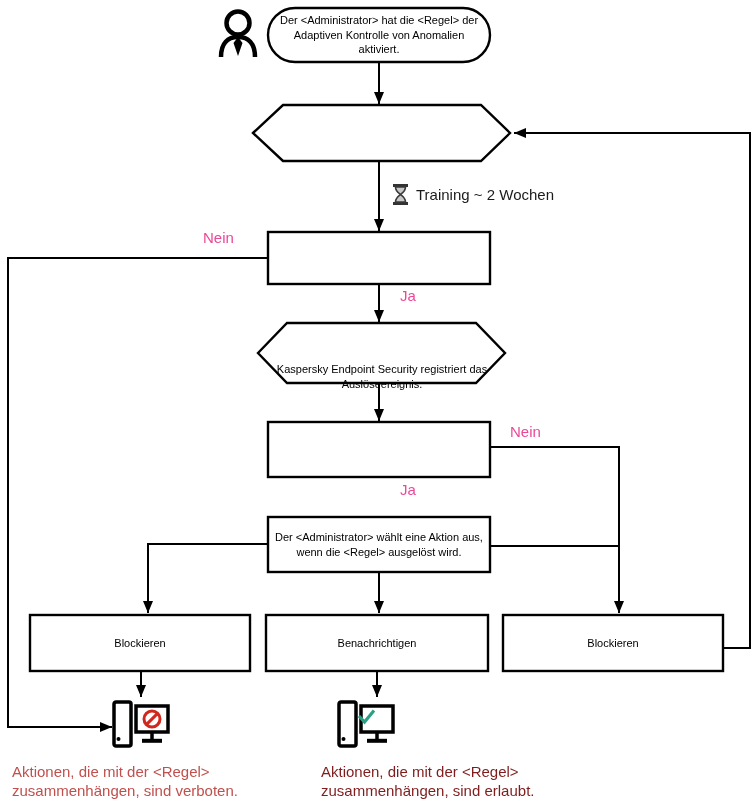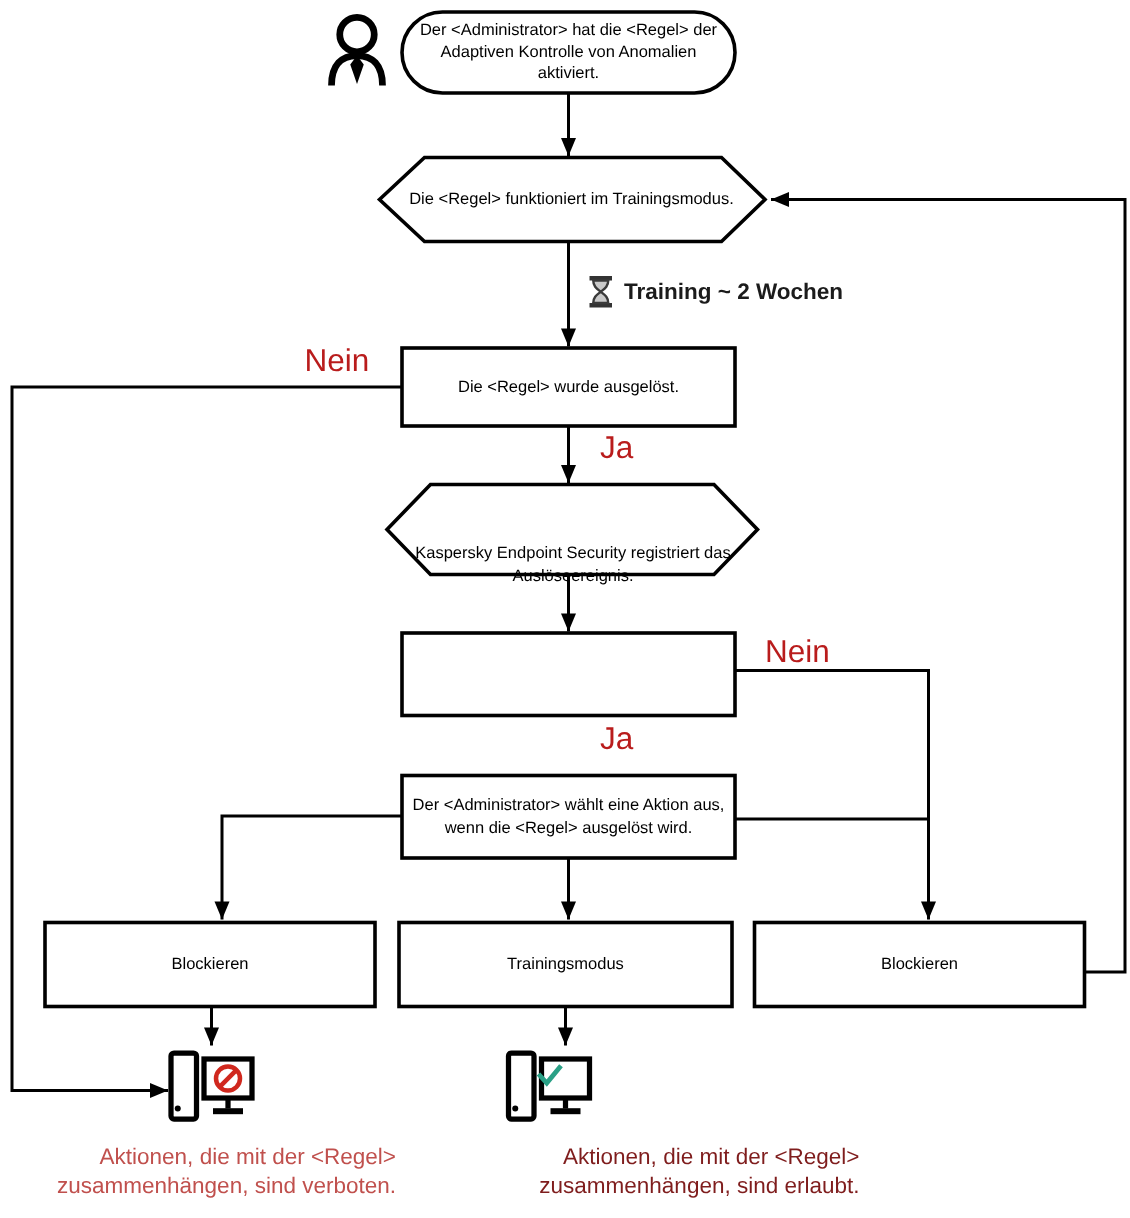--- a/index.html
+++ b/index.html
@@ -6,25 +6,25 @@
   .stage{
     position:relative;width:753px;height:812px;background:#fff;overflow:hidden;
     font-family:"Liberation Sans",sans-serif;color:#000;
   }
   .stage svg{position:absolute;left:0;top:0;}
   .lbl{
     position:absolute;display:flex;align-items:center;justify-content:center;
     text-align:center;font-size:11px;line-height:1.35;color:#000;
   }
   .edge-lbl{
-    position:absolute;font-size:21px;color:#b91c1c;white-space:nowrap;
+    position:absolute;font-size:15px;color:#ec4899;white-space:nowrap;
   }
   .training-lbl{position:absolute;font-size:15px;color:#1b1b1b;white-space:nowrap;}
   .caption{
-    position:absolute;font-size:15px;line-height:19px;text-align:right;
+    position:absolute;font-size:15px;line-height:19px;text-align:left;
   }
   .caption.blocked{color:#C0504D;}
   .caption.allowed{color:#7f1d1d;}
 </style>
 </head>
 <body>
 
 <div class="stage">
 
   <svg width="753" height="812" viewBox="0 0 753 812">
@@ -93,30 +93,28 @@
         <rect x="24" y="6" width="32" height="26"></rect>
         <line x1="40" y1="32" x2="40" y2="39"></line>
         <line x1="30" y1="40.8" x2="50" y2="40.8" stroke-width="4"></line>
       </g>
       <circle cx="6.5" cy="39" r="2" fill="#000"></circle>
       <path d="M22,16 L27.5,22 L37,10.5" fill="none" stroke="#2AA086" stroke-width="3.2"></path>
     </g>
   </svg>
 
   <div class="lbl" style="left:273px;top:10px;width:212px;height:50px;">Der &lt;Administrator&gt; hat die &lt;Regel&gt; der Adaptiven Kontrolle von Anomalien aktiviert.</div>
-  <div class="lbl" style="left:261px;top:105px;width:240px;height:56px;">Die &lt;Regel&gt; funktioniert im Trainingsmodus.</div>
-  <div class="lbl" style="left:273px;top:234px;width:212px;height:48px;">Die &lt;Regel&gt; wurde ausgelöst.</div>
   <div class="lbl" style="left:268px;top:331px;width:228px;height:56px;margin-top:18px;">Kaspersky Endpoint Security registriert das Auslöseereignis.</div>
   <div class="lbl" style="left:32px;top:617px;width:216px;height:52px;">Blockieren</div>
   <div class="lbl" style="left:273px;top:519px;width:212px;height:51px;">Der &lt;Administrator&gt; wählt eine Aktion aus, wenn die &lt;Regel&gt; ausgelöst wird.</div>
-  <div class="lbl" style="left:268px;top:617px;width:218px;height:52px;">Trainingsmodus</div>
+  <div class="lbl" style="left:268px;top:617px;width:218px;height:52px;">Benachrichtigen</div>
   <div class="lbl" style="left:505px;top:617px;width:216px;height:52px;">Blockieren</div>
 
   <div class="edge-lbl" style="left:203px;top:229px;">Nein</div>
   <div class="edge-lbl" style="left:400px;top:287px;">Ja</div>
   <div class="edge-lbl" style="left:510px;top:423px;">Nein</div>
   <div class="edge-lbl" style="left:400px;top:481px;">Ja</div>
-  <div class="training-lbl" style="left:416px;top:186px;font-weight:bold;">Training ~ 2 Wochen</div>
+  <div class="training-lbl" style="left:416px;top:186px;">Training ~ 2 Wochen</div>
 
   <div class="caption blocked" style="left:12px;top:762px;width:252px;">Aktionen, die mit der &lt;Regel&gt; zusammenhängen, sind verboten.</div>
   <div class="caption allowed" style="left:321px;top:762px;width:252px;">Aktionen, die mit der &lt;Regel&gt; zusammenhängen, sind erlaubt.</div>
 
 </div>
 
 </body></html>

